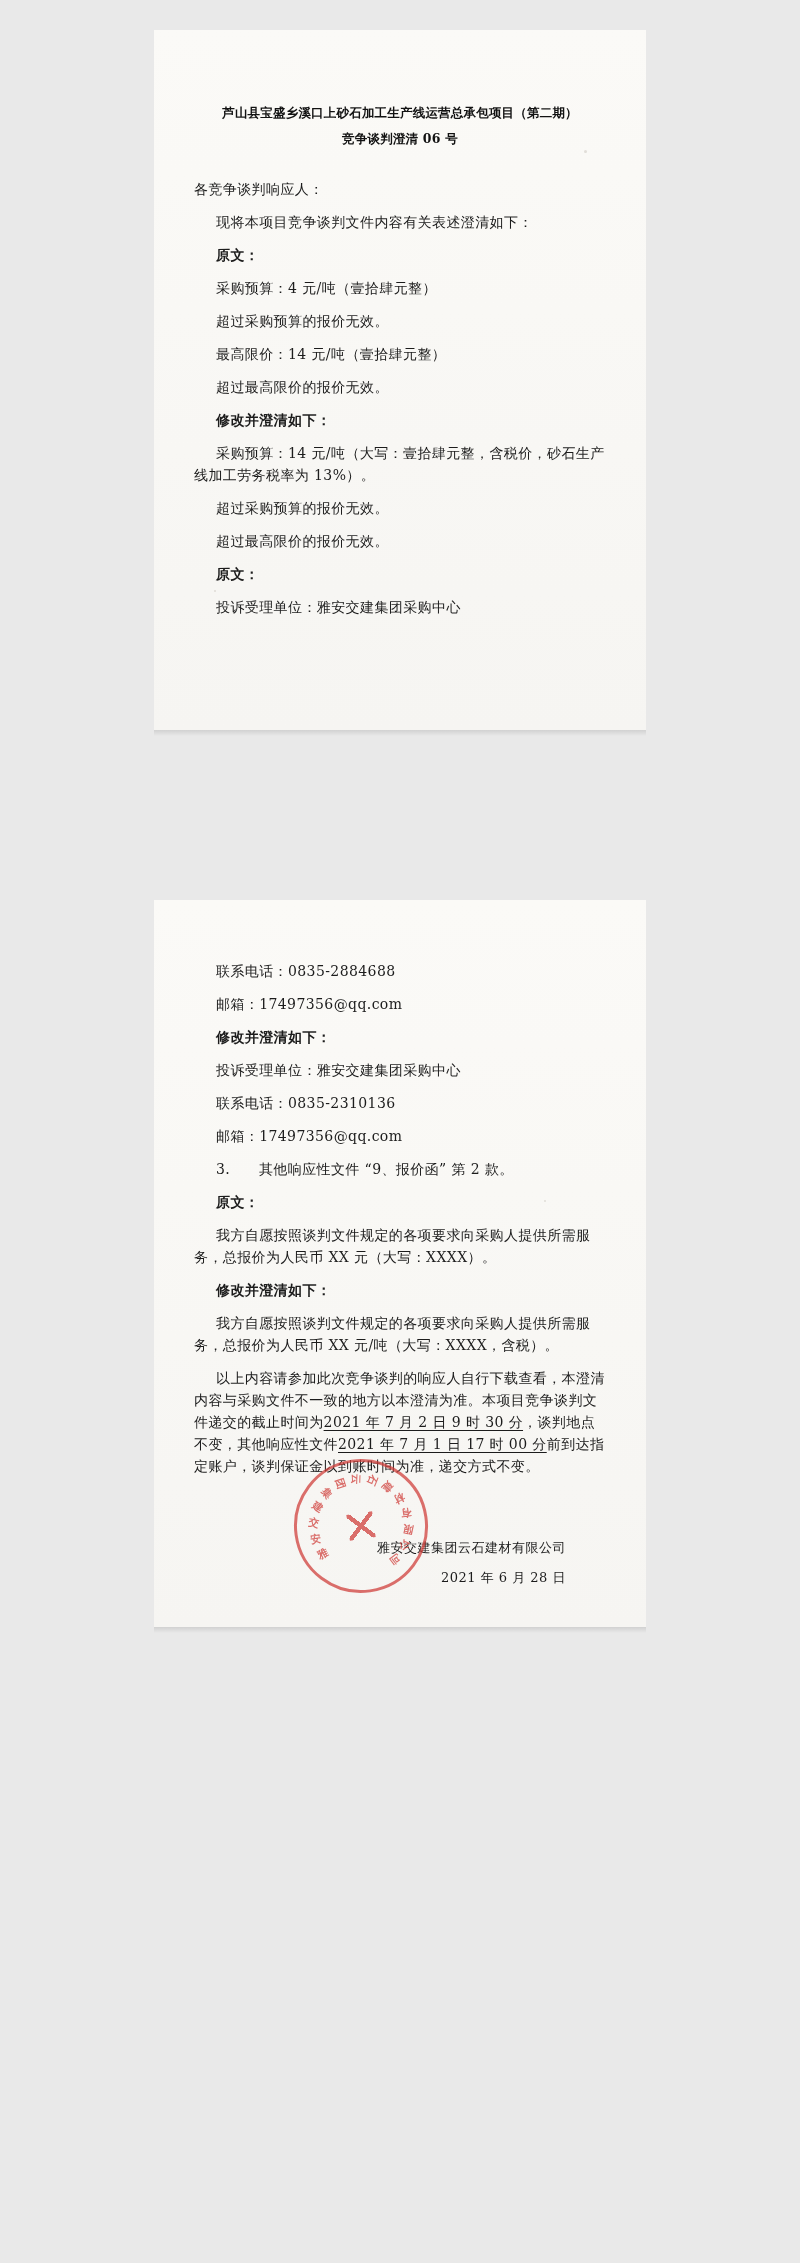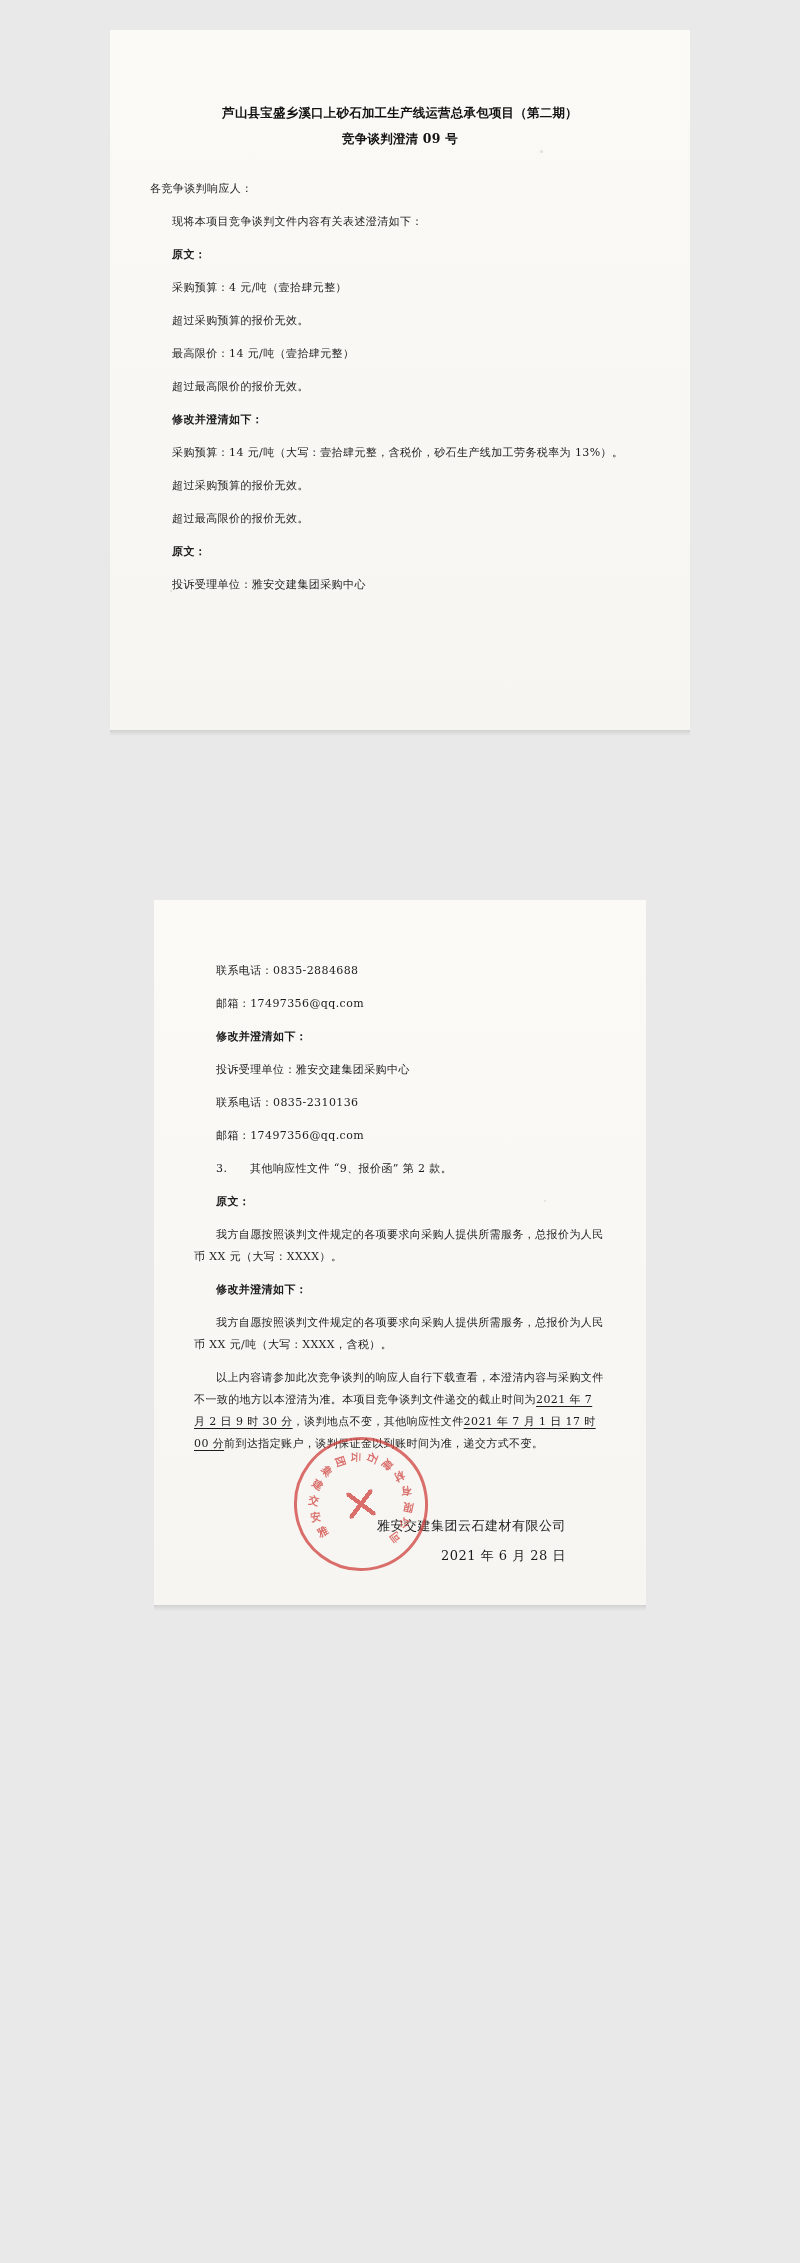--- a/index.html
+++ b/index.html
@@ -12,21 +12,21 @@
     min-height: 2263px;
     font-family: "DejaVu Serif", "Liberation Serif", serif;
     color: #1a1a1a;
   }
   .page {
     position: relative;
     background: #fdfcfa;
     box-sizing: border-box;
   }
   .page-1 {
-    width: 580px;
+    width: 492px;
     margin: 30px auto 0 auto;
     min-height: 700px;
     padding: 70px 40px 40px 40px;
     background:
       linear-gradient(180deg, #fbfaf7 0%, #f8f7f4 60%, #f6f5f2 100%);
   }
   .page-2 {
     width: 492px;
     margin: 100px auto 0 auto;
     min-height: 660px;
@@ -44,21 +44,21 @@
     line-height: 26px;
     letter-spacing: 0.2px;
     margin: 0 0 26px 0;
     color: #121212;
   }
   .doc-title span {
     display: block;
   }
   p {
     margin: 0 0 11px 0;
-    font-size: 11px;
+    font-size: 14px;
     line-height: 22px;
     letter-spacing: 0.4px;
     color: #1c1c1c;
   }
   p.indent {
     text-indent: 22px;
   }
   p.bold {
     font-weight: bold;
   }
@@ -135,21 +135,21 @@
 </style>
 </head>
 <body>
 
 <div class="page page-1">
   <div class="speck" style="left:430px; top:120px; width:3px; height:3px;"></div>
   <div class="speck" style="left:60px; top:560px; width:2px; height:2px;"></div>
 
   <div class="doc-title">
     <span>芦山县宝盛乡溪口上砂石加工生产线运营总承包项目（第二期）</span>
-    <span>竞争谈判澄清 09 号</span>
+    <span>竞争谈判澄清 06 号</span>
   </div>
 
   <p class="noindent">各竞争谈判响应人：</p>
   <p class="indent">现将本项目竞争谈判文件内容有关表述澄清如下：</p>
   <p class="indent bold">原文：</p>
   <p class="indent">采购预算：4 元/吨（壹拾肆元整）</p>
   <p class="indent">超过采购预算的报价无效。</p>
   <p class="indent">最高限价：14 元/吨（壹拾肆元整）</p>
   <p class="indent">超过最高限价的报价无效。</p>
   <p class="indent bold">修改并澄清如下：</p>

